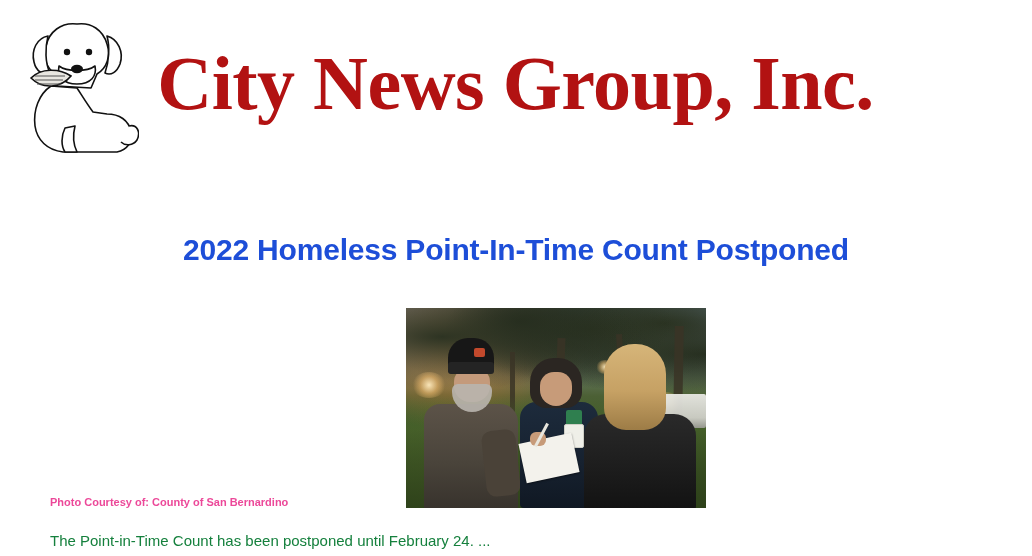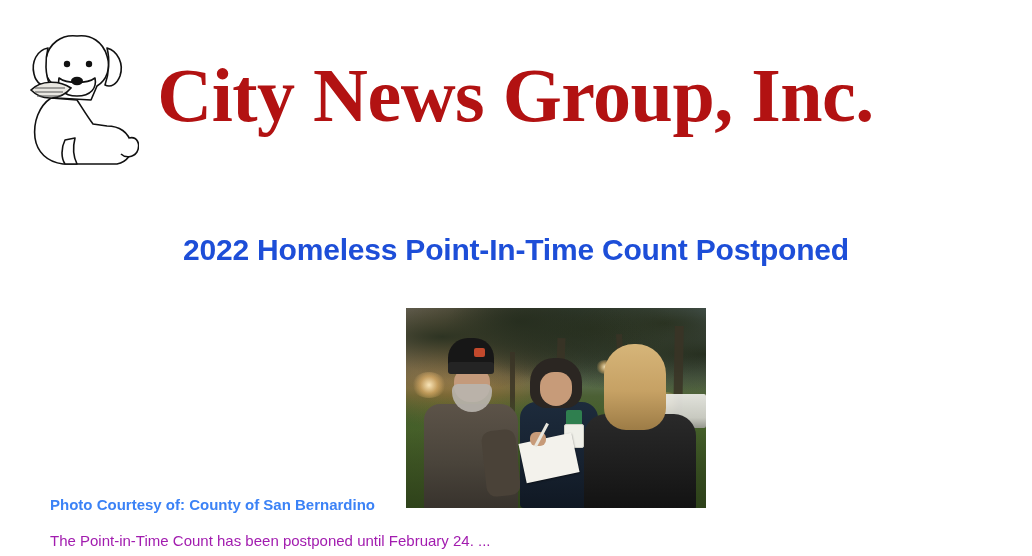--- a/index.html
+++ b/index.html
@@ -22,21 +22,21 @@
   }
 
   
   .masthead {
     position: absolute;
     left: 0;
     top: 18px;
     width: 895px;
     height: 160px;
     display: flex;
-    align-items: center;
+    align-items: flex-end;
     justify-content: center;
   }
   .masthead-inner {
     display: flex;
     align-items: center;
     gap: 18px;
   }
   .logo-dog {
     width: 118px;
     height: 140px;
@@ -233,30 +233,30 @@
     position: absolute; left: 0px; top: 70px; width: 112px; height: 96px;
     background: linear-gradient(to bottom, #2a2a2a 0%, #1c1c1c 60%, #121212 100%);
     border-radius: 22px 22px 4px 4px;
   }
 
   
   .photo-credit {
     position: absolute;
     left: 50px;
     top: 496px;
-    font-size: 15px;
+    font-size: 11px;
     font-weight: 700;
-    color: #3b82f6;
+    color: #ec4899;
   }
   .teaser {
     position: absolute;
     left: 50px;
     top: 517px;
     font-size: 15px;
-    color: #a21caf;
+    color: #15803d;
   }
 </style>
 </head>
 <body>
 
 <div class="page">
 
   <header class="masthead">
     <div class="masthead-inner">
       <span class="logo-dog">

